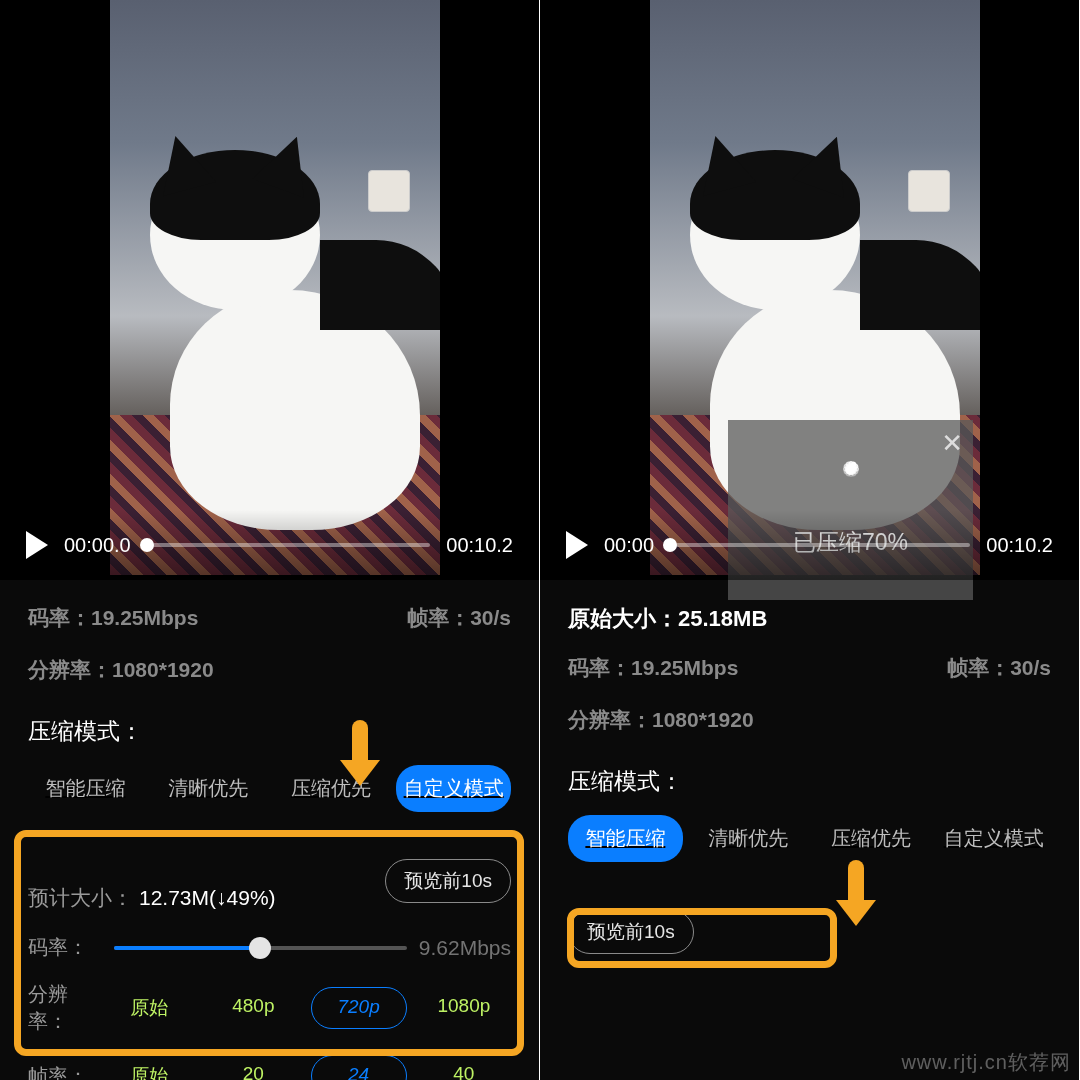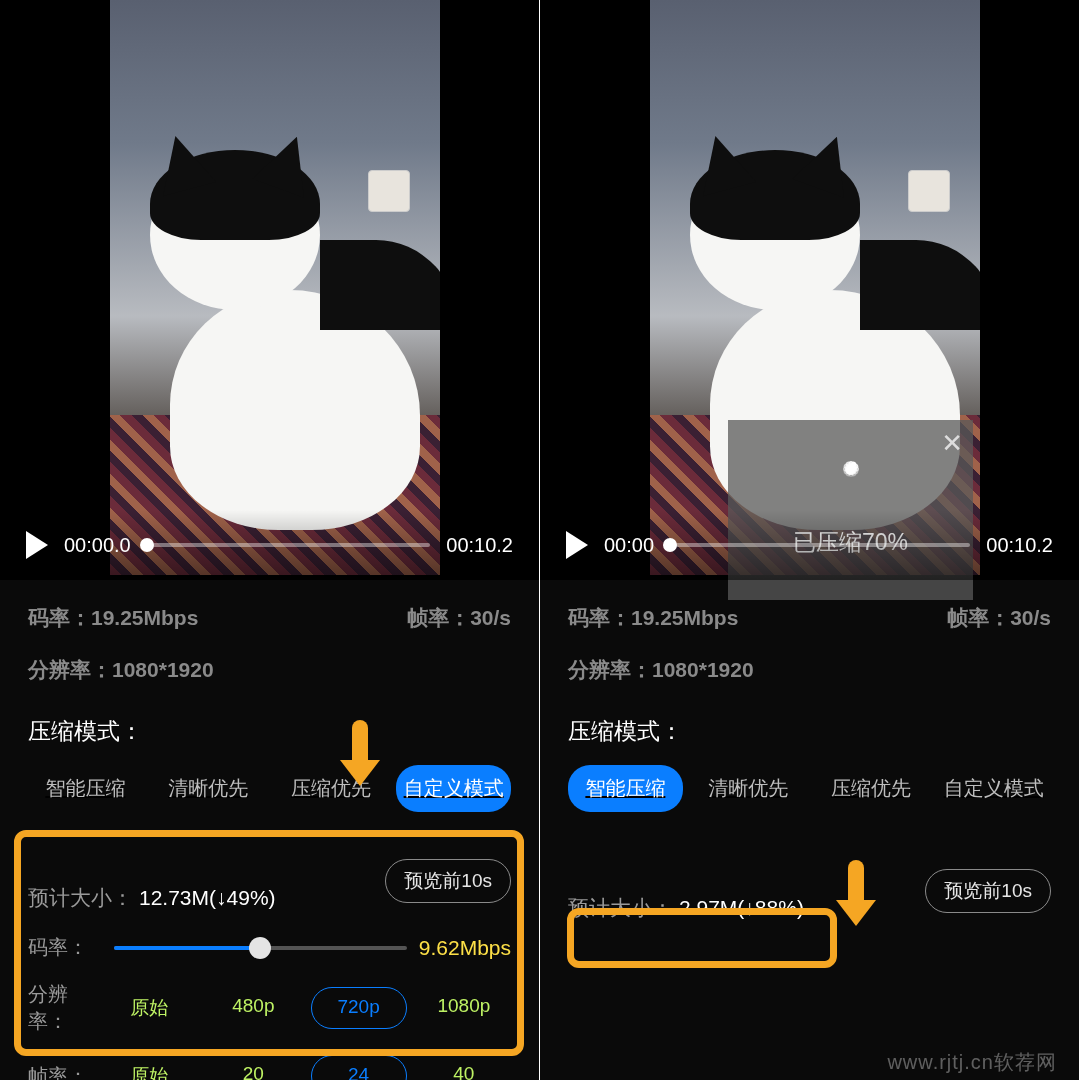--- a/index.html
+++ b/index.html
@@ -230,39 +230,40 @@
     border-radius: 2px;
   }
   .slider-thumb {
     position: absolute;
     left: 50%; top: 50%;
     width: 22px; height: 22px;
     background: #e4e4e4;
     border-radius: 50%;
     transform: translate(-50%,-50%);
   }
-  .value-r { margin-left: auto; color: #fde047; font-size: 21px; }
+  .value-r { margin-left: auto; color: #737373; font-size: 21px; }
 
   .pill-row {
     display: flex;
     gap: 10px;
     flex: 1;
   }
   .pill {
     flex: 1;
     text-align: center;
     color: #bef264;
     font-size: 19px;
     padding: 8px 0;
     border-radius: 22px;
     cursor: pointer;
   }
   .pill.active {
     border: 1.5px solid #0a7eff;
     color: #0a7eff;
+    font-style: italic;
   }
 
   
   .hilite {
     position: absolute;
     border: 7px solid #f5a623;
     border-radius: 12px;
     pointer-events: none;
   }
   .hilite-left { left: 14px; top: 830px; width: 510px; height: 226px; }
@@ -324,21 +325,21 @@
   .overlay-text { color: #fff; font-size: 23px; }
 
   
   .watermark {
     position: absolute;
     right: 0;
     bottom: 4px;
     color: rgba(200,200,200,0.45);
     font-size: 20px;
     letter-spacing: 1px;
-    padding-right: 22px;
+    padding-right: 8px;
   }
 </style>
 </head>
 <body>
 
 <div class="panel">
   <div class="video-area">
     <div class="video-frame">
       <div class="rug"></div>
       <div class="outlet"></div>
@@ -447,40 +448,42 @@
       <div class="play-icon"></div>
       <div class="time">00:00</div>
       <div class="seek">
           <div class="seek-dot"></div>
         </div>
       <div class="time">00:10.2</div>
     </div>
   </div>
 
   <div class="info">
+    <div class="info-left" style="margin-bottom:20px;">
+      <span>原始大小：</span><span>25.18MB</span>
+    </div>
     <div class="info-row info-muted">
       <div><span>码率：</span><span>19.25Mbps</span></div>
       <div><span>帧率：</span><span>30/s</span></div>
     </div>
     <div class="info-row info-muted">
       <div><span>分辨率：</span><span>1080*1920</span></div>
     </div>
   </div>
 
   <div class="mode-label">压缩模式：</div>
   <div class="tabs">
     <div class="tab active">智能压缩</div>
     <div class="tab">清晰优先</div>
     <div class="tab">压缩优先</div>
     <div class="tab">自定义模式</div>
   </div>
 
   <div class="detail" style="padding-top:28px;">
     <div class="pred-row">
-      <div class="pred-text"><span class="muted">预计大小：</span><span>2.97M(↓88%)</span></div>
       <button class="outline-btn">预览前10s</button>
     </div>
   </div>
 
   <div class="watermark">www.rjtj.cn软荐网</div>
 </div>
 
 <div class="hilite hilite-left"></div>
 <div class="hilite hilite-right"></div>
 

